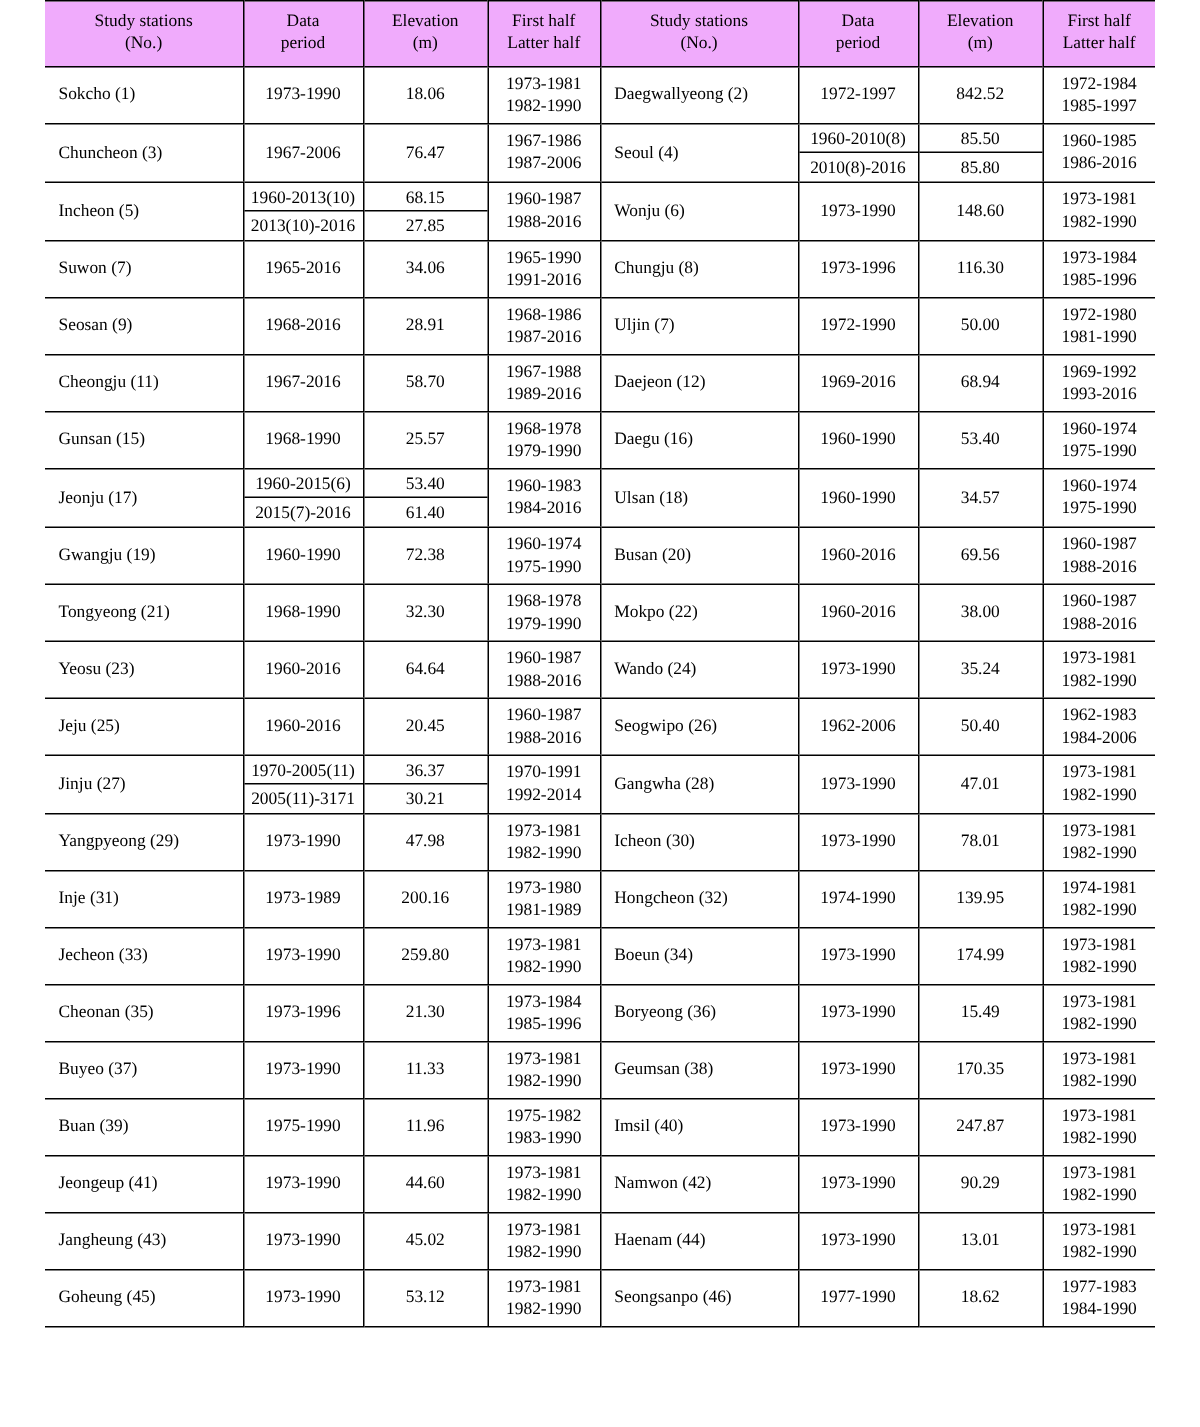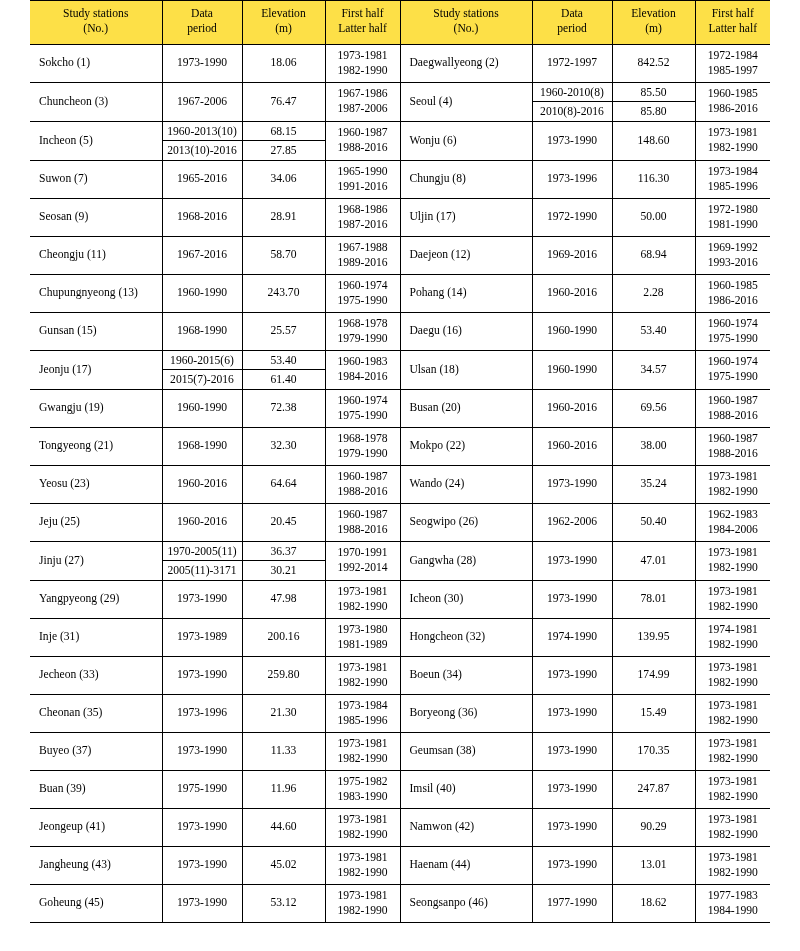--- a/index.html
+++ b/index.html
@@ -33,21 +33,21 @@
   }
 
   
   col.c-station { width: 132px; }
   col.c-period  { width: 80px; }
   col.c-elev    { width: 83px; }
   col.c-half    { width: 75px; }
 
   
   thead th {
-    background: #fde047;
+    background: #f0abfc;
     font-weight: normal;
     text-align: center;
     vertical-align: middle;
     padding: 5px 2px 6px 2px;
     border-left: 1px solid #000;
     height: 44px;
   }
   thead th:first-child { border-left: none; }
   thead tr { border-top: 1.6px solid #000; }
   thead tr.head-row { border-bottom: 1.6px solid #000; }
@@ -225,21 +225,21 @@
           </td>
         </tr>
         <tr>
           <td class="station first-col">Seosan (9)</td>
           <td>1968-2016</td>
           <td>28.91</td>
           <td class="halfcell">
             <span class="hl stack-line">1968-1986</span>
             <span class="hl stack-line">1987-2016</span>
           </td>
-          <td class="station">Uljin (17)</td>
+          <td class="station">Uljin (7)</td>
           <td>1972-1990</td>
           <td>50.00</td>
           <td class="halfcell">
             <span class="hl stack-line">1972-1980</span>
             <span class="hl stack-line">1981-1990</span>
           </td>
         </tr>
         <tr>
           <td class="station first-col">Cheongju (11)</td>
           <td>1967-2016</td>
@@ -250,36 +250,20 @@
           </td>
           <td class="station">Daejeon (12)</td>
           <td>1969-2016</td>
           <td>68.94</td>
           <td class="halfcell">
             <span class="hl stack-line">1969-1992</span>
             <span class="hl stack-line">1993-2016</span>
           </td>
         </tr>
         <tr>
-          <td class="station first-col">Chupungnyeong (13)</td>
-          <td>1960-1990</td>
-          <td>243.70</td>
-          <td class="halfcell">
-            <span class="hl stack-line">1960-1974</span>
-            <span class="hl stack-line">1975-1990</span>
-          </td>
-          <td class="station">Pohang (14)</td>
-          <td>1960-2016</td>
-          <td>2.28</td>
-          <td class="halfcell">
-            <span class="hl stack-line">1960-1985</span>
-            <span class="hl stack-line">1986-2016</span>
-          </td>
-        </tr>
-        <tr>
           <td class="station first-col">Gunsan (15)</td>
           <td>1968-1990</td>
           <td>25.57</td>
           <td class="halfcell">
             <span class="hl stack-line">1968-1978</span>
             <span class="hl stack-line">1979-1990</span>
           </td>
           <td class="station">Daegu (16)</td>
           <td>1960-1990</td>
           <td>53.40</td>

